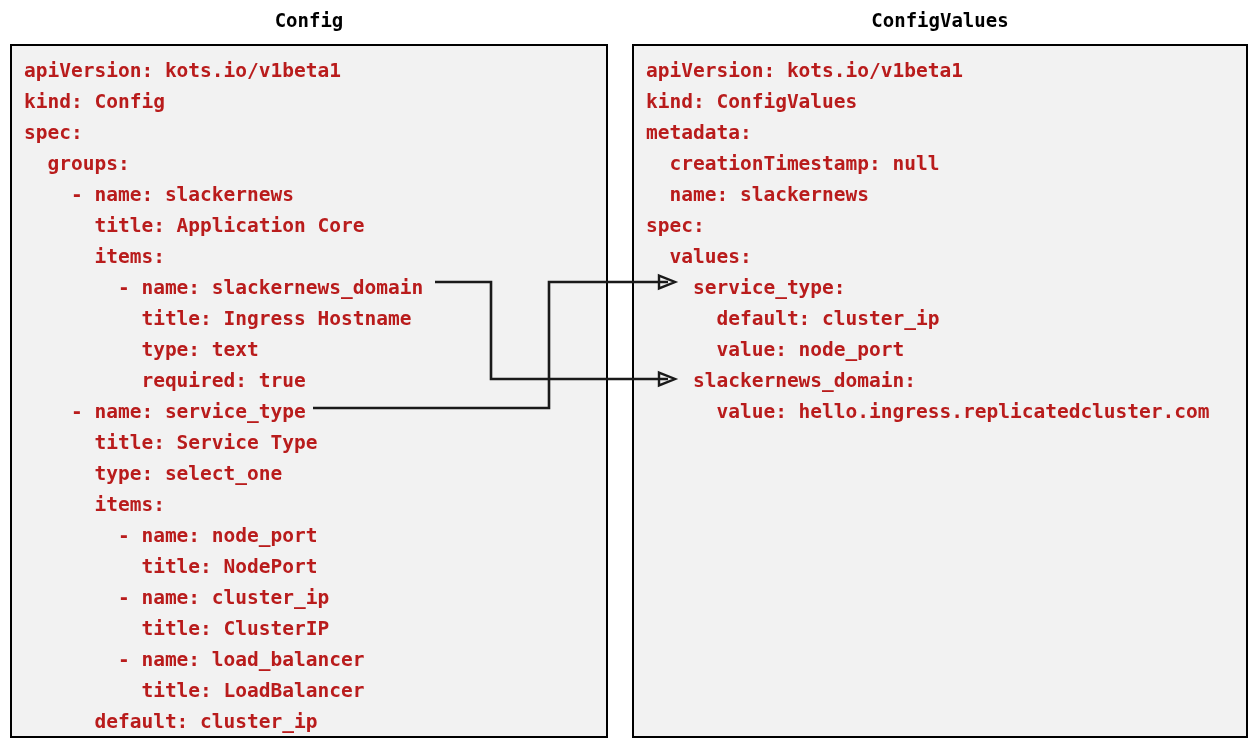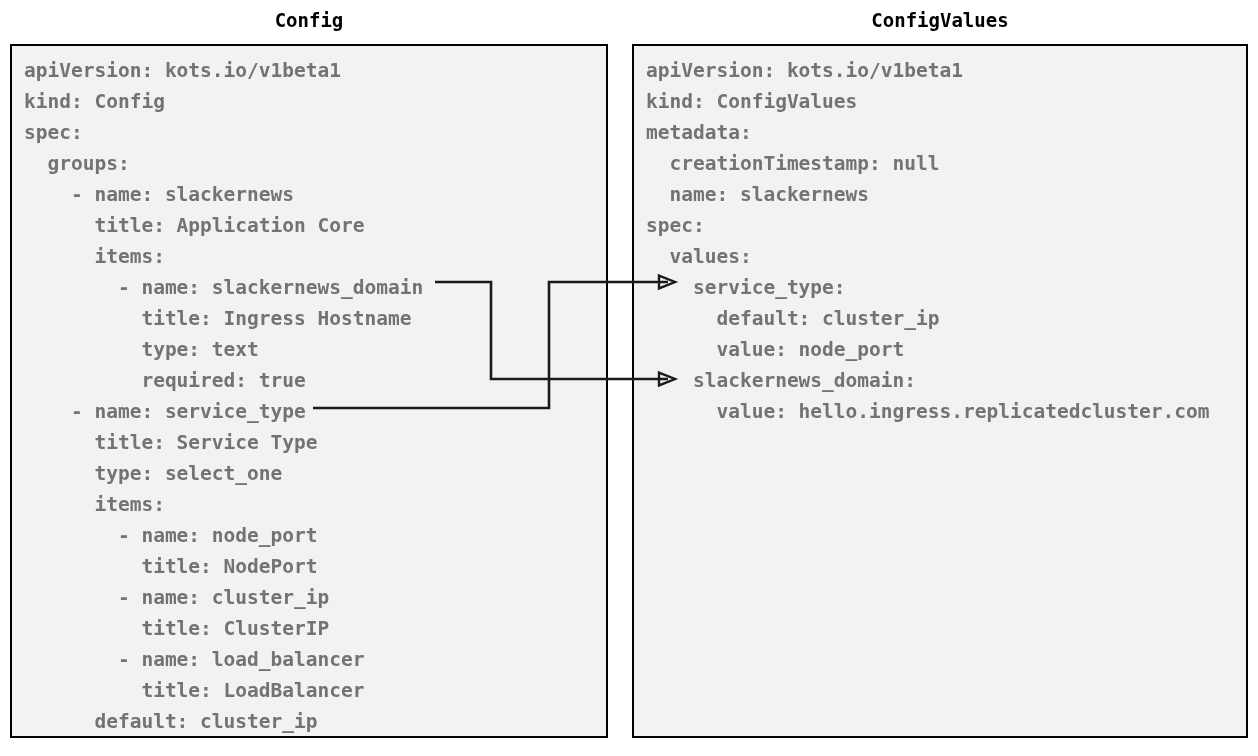--- a/index.html
+++ b/index.html
@@ -51,21 +51,21 @@
 
   .code {
     position: absolute;
     left: 12px;
     top: 9px;
     margin: 0;
     font-family: "DejaVu Sans Mono", "Liberation Mono", monospace;
     font-weight: bold;
     font-size: 19.5px;
     line-height: 31px;
-    color: #737373;
+    color: #b91c1c;
     white-space: pre;
     letter-spacing: 0px;
     tab-size: 2;
   }
 
   
   #connectors {
     position: absolute;
     left: 0; top: 0;
     width: 1258px;

